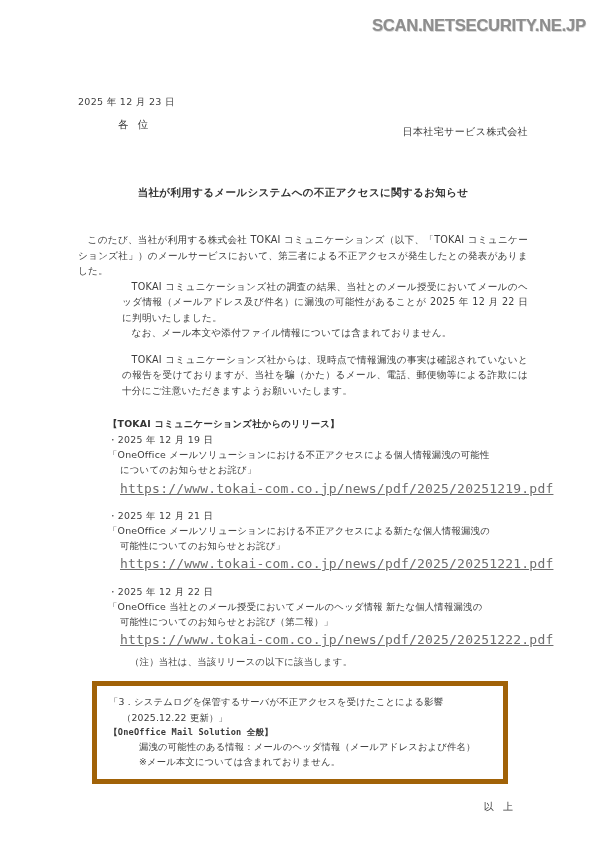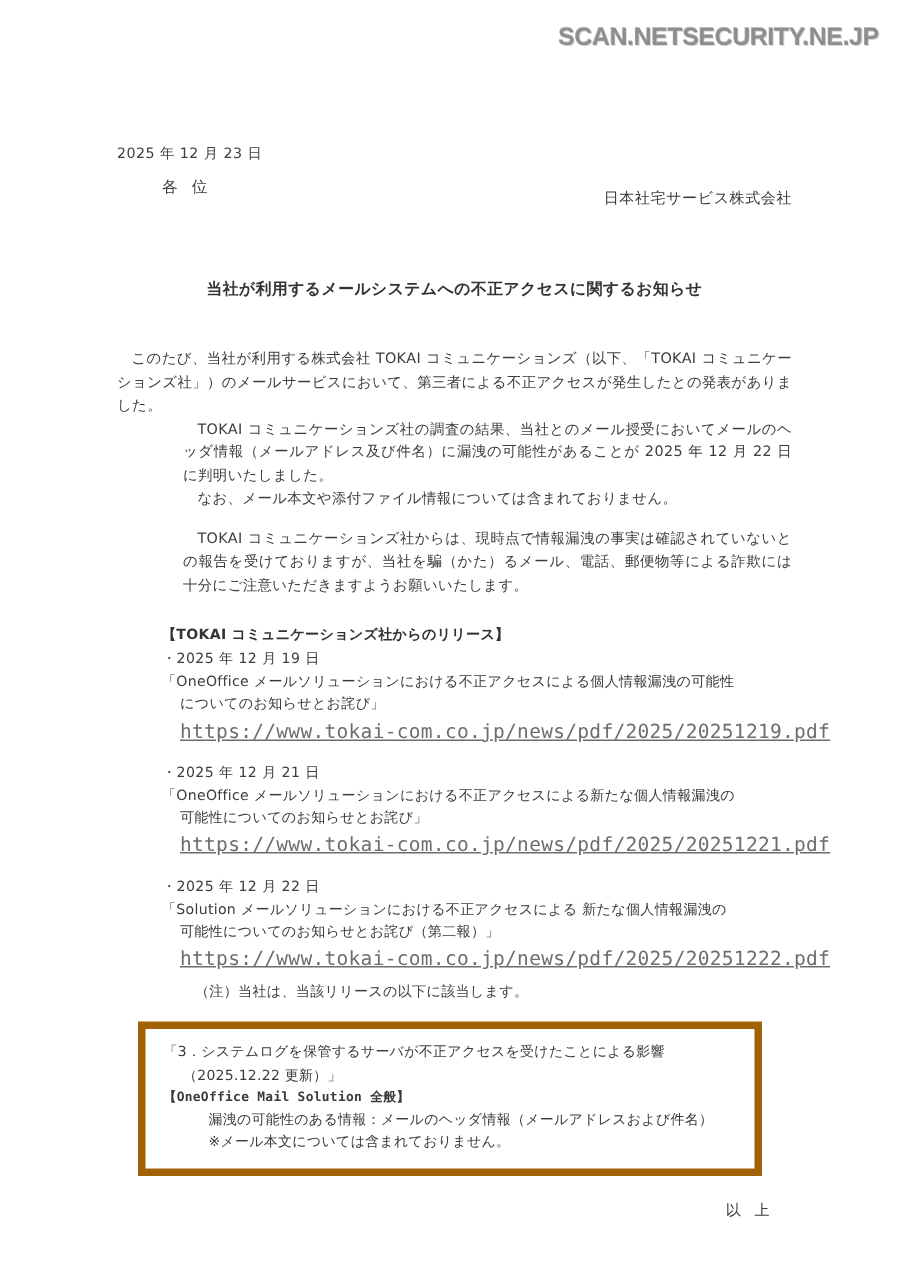--- a/index.html
+++ b/index.html
@@ -49,21 +49,21 @@
     height: 56px;
   }
   .date-line {
     font-size: 9.5px;
     letter-spacing: 0.3px;
     color: #3f3f3f;
     margin: 0 0 16px 0;
   }
   .addressee {
     position: absolute;
-    left: 30px;
+    left: 40px;
     top: 22px;
     font-size: 10.5px;
     letter-spacing: 3px;
     color: #3a3a3a;
   }
   .sender {
     text-align: right;
     font-size: 10px;
     letter-spacing: 0.4px;
     color: #3a3a3a;
@@ -210,21 +210,21 @@
       <div class="release-title">
         <span>「OneOffice メールソリューションにおける不正アクセスによる新たな個人情報漏洩の</span>
         <span class="cont">可能性についてのお知らせとお詫び」</span>
       </div>
       <a class="release-url" href="#">https://www.tokai-com.co.jp/news/pdf/2025/20251221.pdf</a>
     </div>
 
     <div class="release-item">
       <div class="release-date">・2025 年 12 月 22 日</div>
       <div class="release-title">
-        <span>「Solution メールソリューションにおける不正アクセスによる 新たな個人情報漏洩の</span>
+        <span>「OneOffice 当社とのメール授受においてメールのヘッダ情報 新たな個人情報漏洩の</span>
         <span class="cont">可能性についてのお知らせとお詫び（第二報）」</span>
       </div>
       <a class="release-url" href="#">https://www.tokai-com.co.jp/news/pdf/2025/20251222.pdf</a>
       <span class="release-note">（注）当社は、当該リリースの以下に該当します。</span>
     </div>
   </div>
 
   <div class="excerpt-box">
     <span class="excerpt-line">「3．システムログを保管するサーバが不正アクセスを受けたことによる影響</span>
     <span class="excerpt-line ind1">（2025.12.22 更新）」</span>

